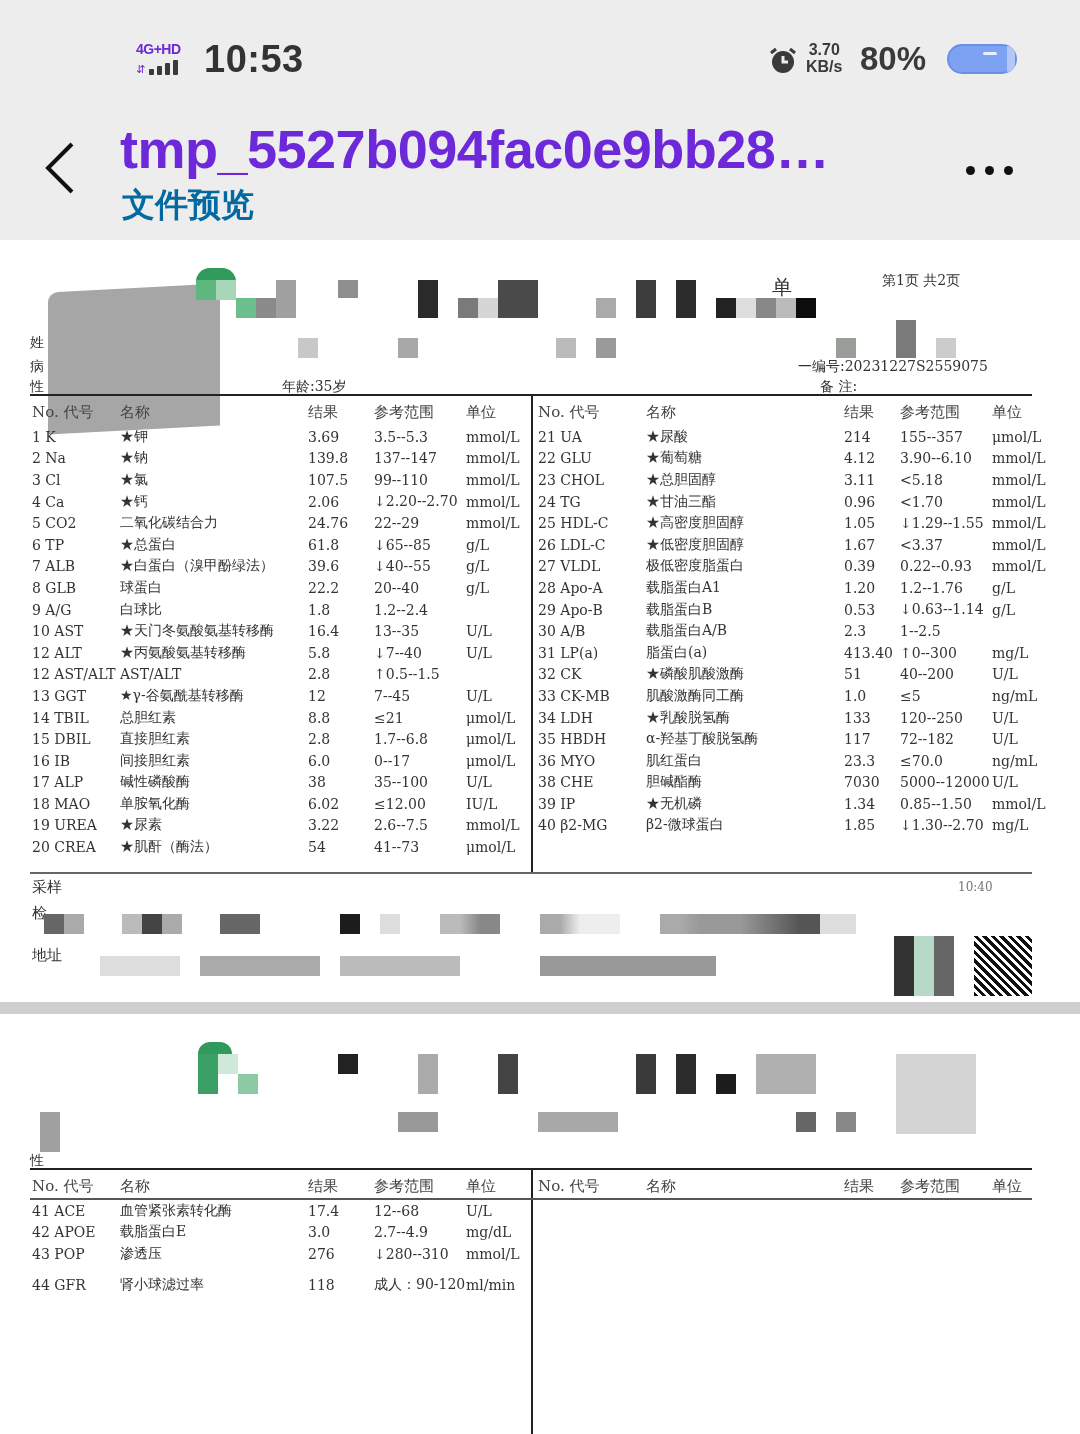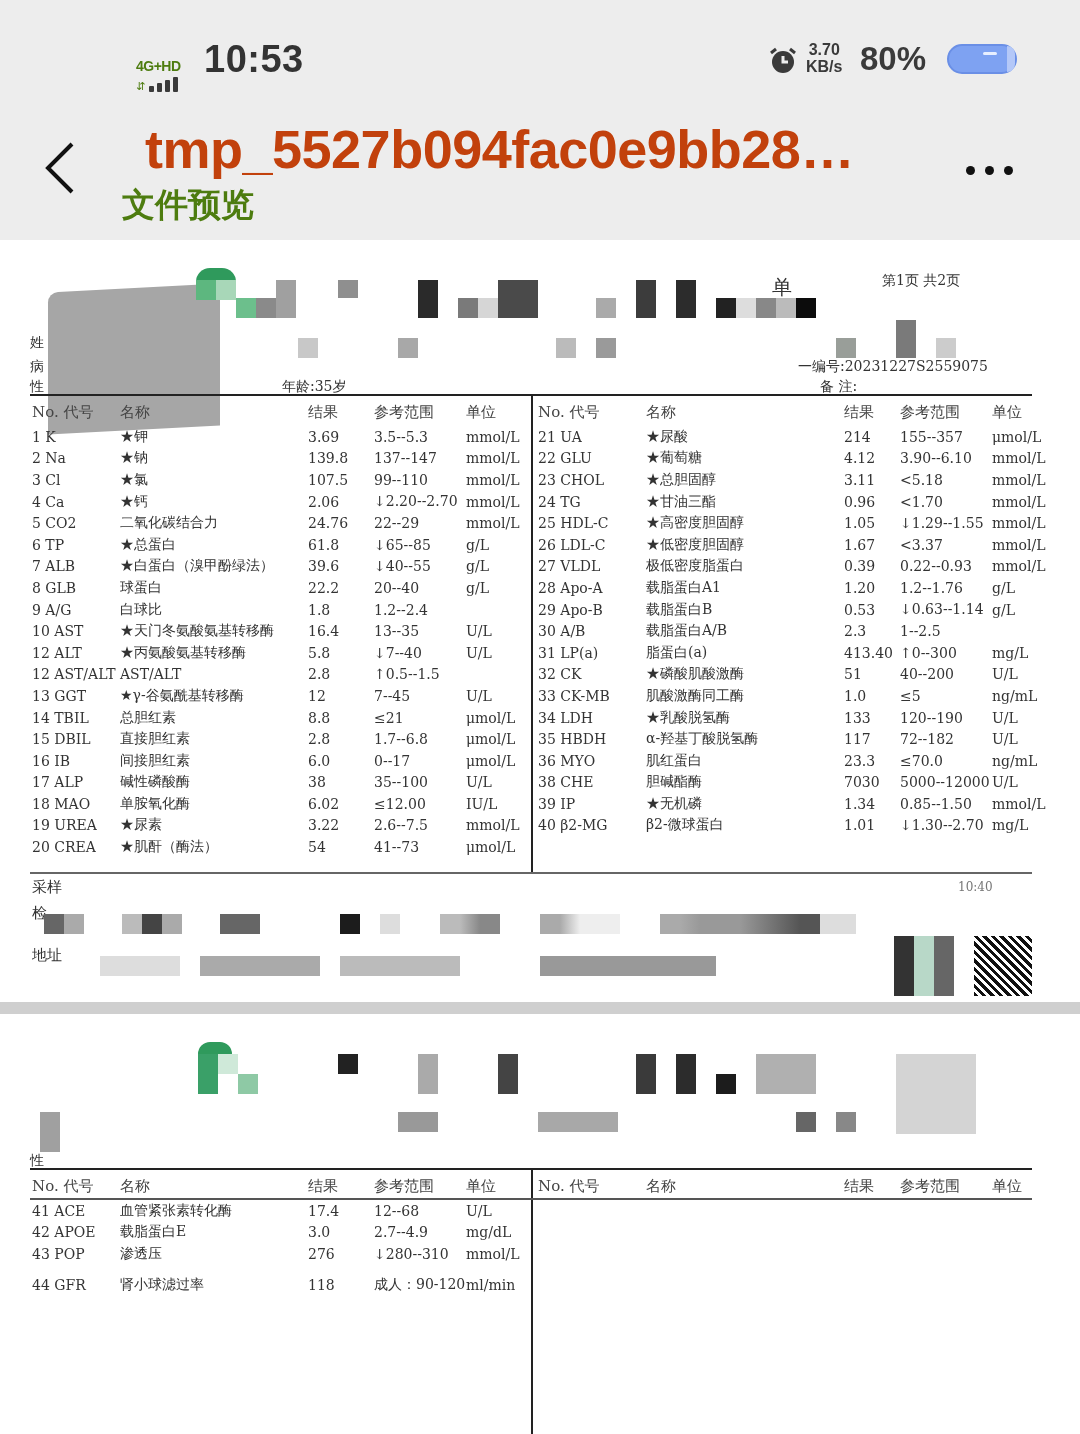--- a/index.html
+++ b/index.html
@@ -7,44 +7,43 @@
     width:1080px; height:1434px; overflow:hidden; position:relative;
     background:#ffffff;
     font-family:"DejaVu Sans","Liberation Sans",sans-serif;
   }
   
   .topbar {
     position:absolute; left:0; top:0; width:1080px; height:240px;
     background:#ededed;
   }
   .status { position:absolute; top:38px; left:0; width:1080px; height:46px; }
-  .net { position:absolute; left:136px; top:20px; width:62px; height:36px; color:#4d7c0f; }
+  .net { position:absolute; left:136px; top:3px; width:62px; height:36px; color:#6d28d9; }
   .net .gen { position:absolute; left:0; top:0; font:bold 14px "Liberation Sans",sans-serif; letter-spacing:-0.5px; }
   .net .bars { position:absolute; left:0; top:19px; display:flex; align-items:flex-end; gap:3px; }
   .net .bars i { display:block; width:5px; background:#3a3a3a; border-radius:1px; }
   .net .arrows { font-size:11px; line-height:10px; margin-right:1px; }
   .clock { position:absolute; left:204px; top:0; font:bold 38px "Liberation Sans",sans-serif; color:#333; letter-spacing:0.5px; }
   .alarm { position:absolute; left:768px; top:8px; width:30px; height:30px; }
   .speed { position:absolute; left:806px; top:3px; font:bold 16px "Liberation Sans",sans-serif; color:#3a3a3a; line-height:17px; text-align:center; }
   .batt-pct { position:absolute; left:860px; top:2px; font:bold 33px "Liberation Sans",sans-serif; color:#3a3a3a; }
   .battery {
     position:absolute; left:947px; top:6px; width:70px; height:30px;
     border-radius:15px; background:#7ea2f2; border:2px solid #6a8fe6; box-sizing:border-box;
   }
   .battery .cap { position:absolute; right:0; top:0; width:8px; height:26px; background:#b4c8f8; border-radius:0 13px 13px 0; }
   .battery .dash { position:absolute; right:18px; top:6px; width:14px; height:3px; background:#e8efff; border-radius:2px; }
 
   .back { position:absolute; left:42px; top:140px; width:40px; height:56px; cursor:pointer; }
   .file-title {
     position:absolute; left:120px; top:118px; width:800px;
-    font:bold 54px "Liberation Sans",sans-serif; color:#c2410c; letter-spacing:-0.5px;
+    font:bold 54px "Liberation Sans",sans-serif; color:#6d28d9; letter-spacing:-0.5px;
     white-space:nowrap;
-    margin-left:25px;
   }
-  .subtitle { position:absolute; left:122px; top:183px; font:bold 33px "DejaVu Sans",sans-serif; color:#4d7c0f; }
+  .subtitle { position:absolute; left:122px; top:183px; font:bold 33px "DejaVu Sans",sans-serif; color:#0369a1; }
   .more { position:absolute; left:966px; top:160px; width:60px; height:20px; display:flex; gap:10px; cursor:pointer; }
   .more i { display:block; width:9px; height:9px; border-radius:50%; background:#111; margin-top:6px; }
 
   
   .page { position:absolute; left:0; width:1080px; background:#fff; }
   .page1 { top:240px; height:762px; }
   .gap { position:absolute; left:0; top:1002px; width:1080px; height:12px; background:#cfcfcf; }
   .page2 { top:1014px; height:420px; }
 
   .ser { font-family:"DejaVu Serif","Liberation Serif",serif; color:#333; }
@@ -404,21 +403,21 @@
           <td>33 CK-MB</td>
           <td>肌酸激酶同工酶</td>
           <td>1.0</td>
           <td>≤5</td>
           <td>ng/mL</td>
         </tr>
         <tr>
           <td>34 LDH</td>
           <td>★乳酸脱氢酶</td>
           <td>133</td>
-          <td>120--190</td>
+          <td>120--250</td>
           <td>U/L</td>
         </tr>
         <tr>
           <td>35 HBDH</td>
           <td>α-羟基丁酸脱氢酶</td>
           <td>117</td>
           <td>72--182</td>
           <td>U/L</td>
         </tr>
         <tr>
@@ -438,21 +437,21 @@
         <tr>
           <td>39 IP</td>
           <td>★无机磷</td>
           <td>1.34</td>
           <td>0.85--1.50</td>
           <td>mmol/L</td>
         </tr>
         <tr>
           <td>40 β2-MG</td>
           <td>β2-微球蛋白</td>
-          <td>1.01</td>
+          <td>1.85</td>
           <td style="white-space: normal; line-height: 17px;">↓1.30--2.70</td>
           <td>mg/L</td>
         </tr>
       </tbody>
   </table>
 
   <div class="foot-text ser" style="left:32px;top:638px;">采样</div>
   <div class="foot-text ser" style="left:958px;top:640px;font-size:12px;color:#777;">10:40</div>
   <div class="foot-text ser" style="left:32px;top:664px;">检</div>
   <div class="foot-text ser" style="left:32px;top:706px;">地址</div>

